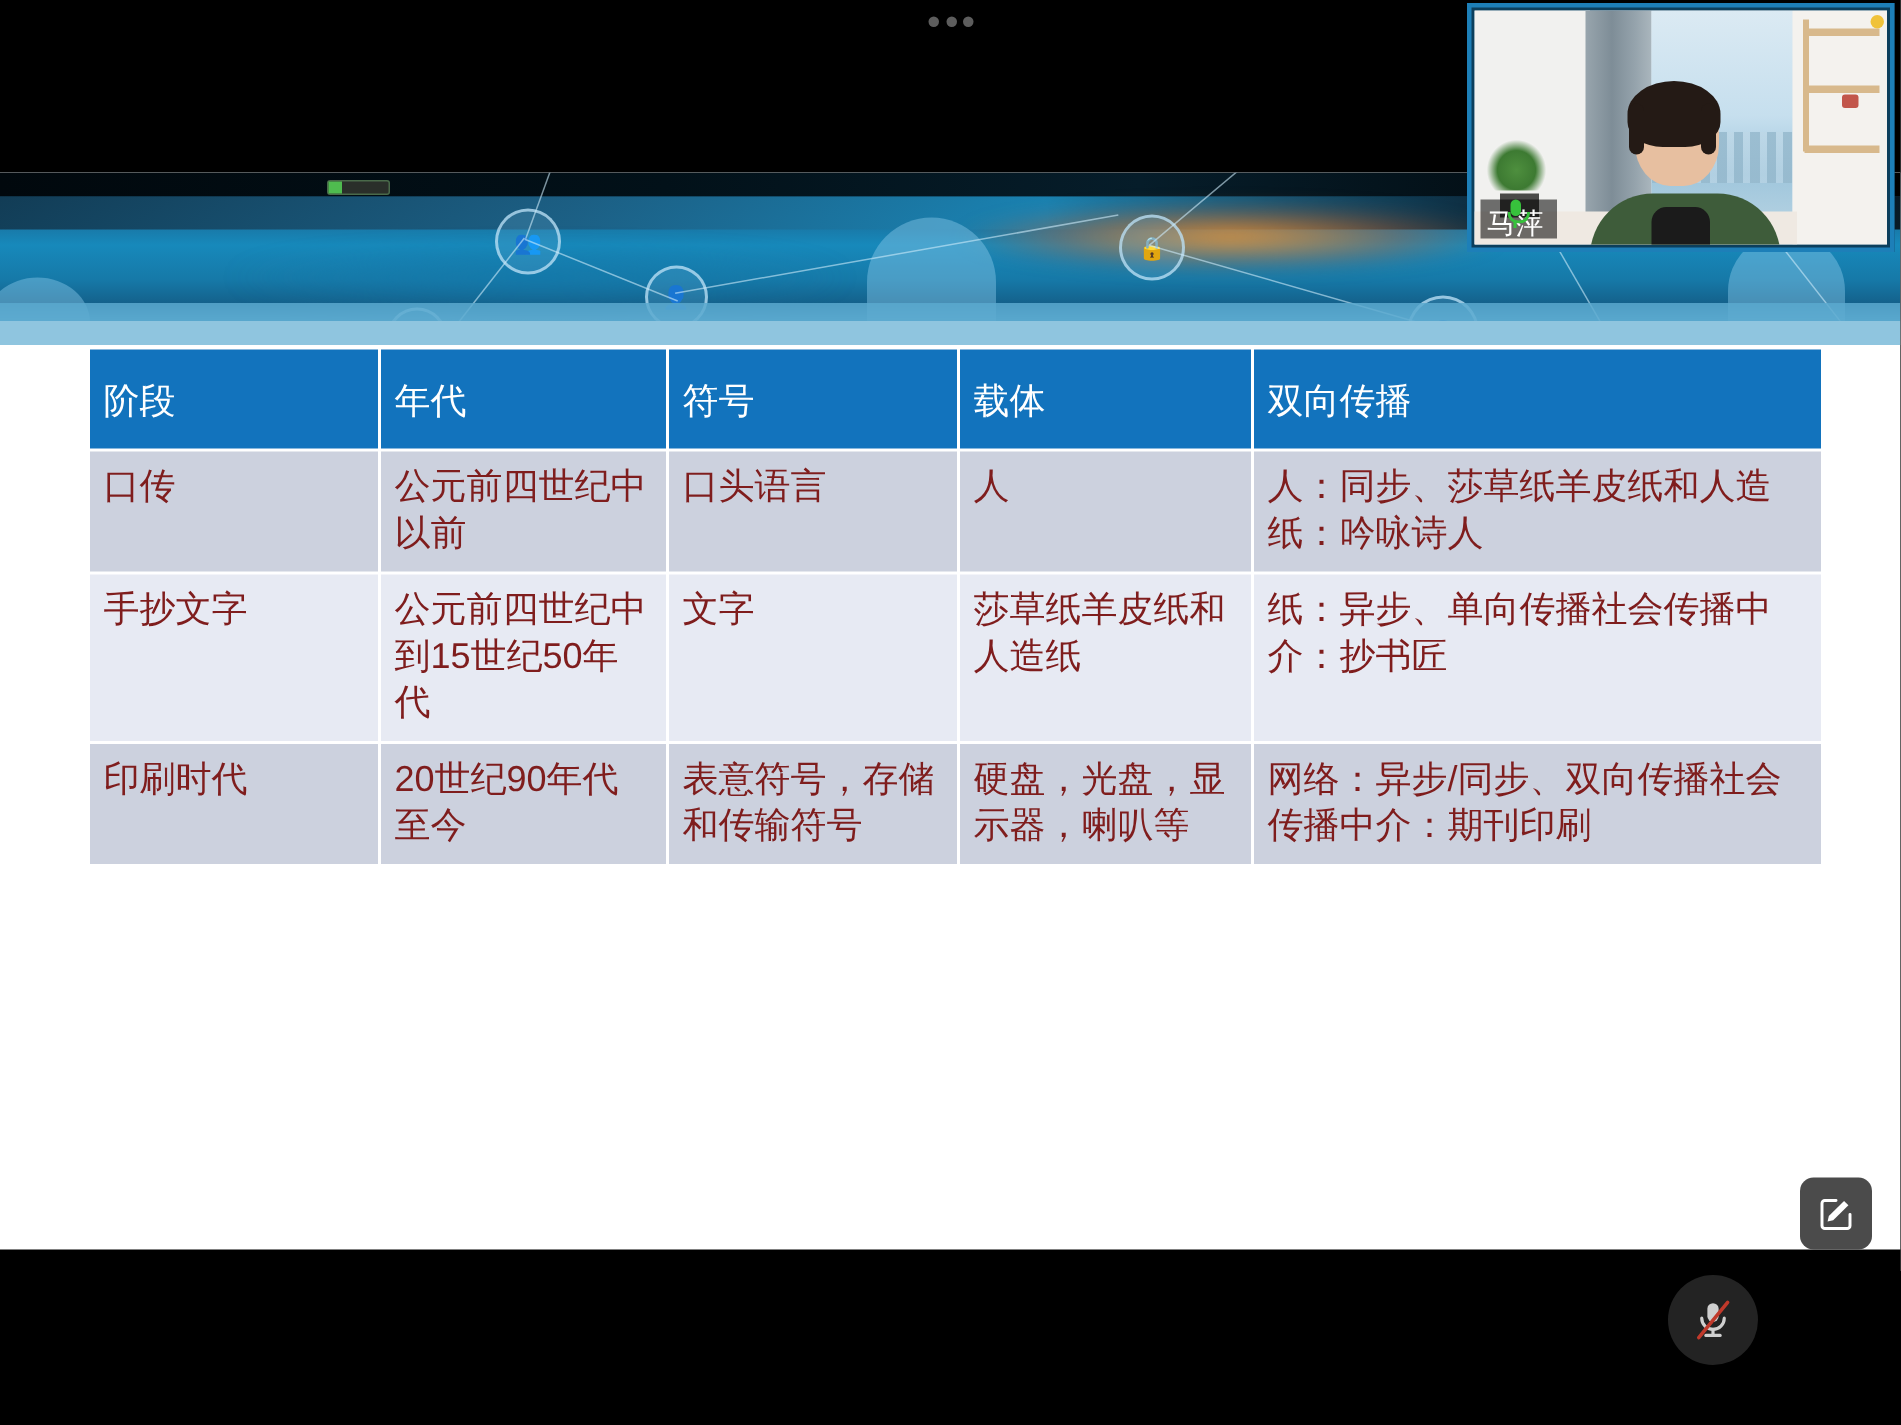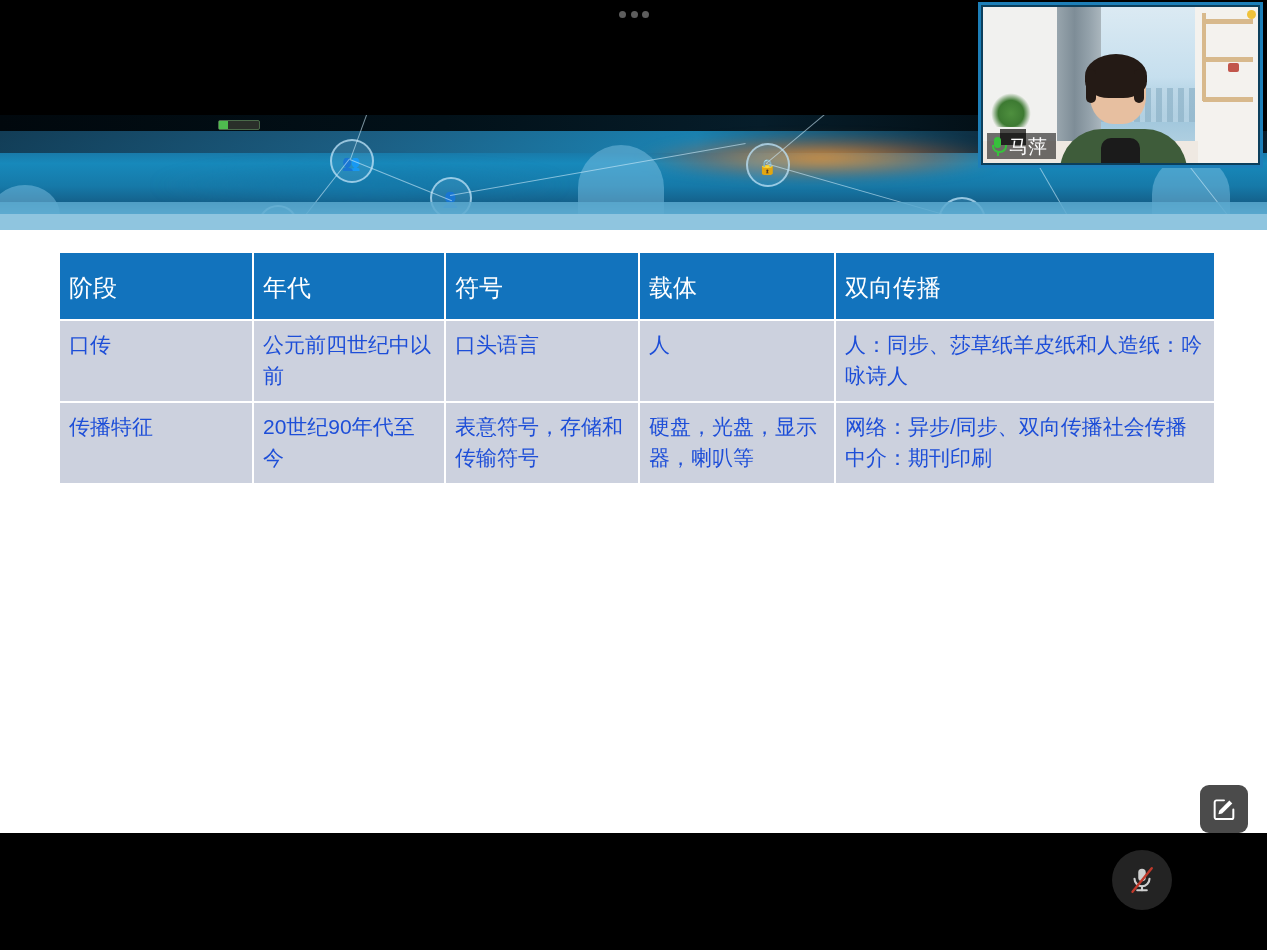--- a/index.html
+++ b/index.html
@@ -34,24 +34,24 @@
         background:rgba(120,190,225,.18);}
   .node .pz{position:absolute;left:50%;top:52%;transform:translate(-50%,-50%);
             color:#bfe4f7;font-size:15px;line-height:1;}
   .line{position:absolute;height:1px;background:rgba(205,235,250,.6);transform-origin:0 0;}
   .bigperson{position:absolute;border-radius:50% 50% 0 0;background:rgba(135,200,232,.45);}
   .pbar{position:absolute;left:218px;top:5px;width:40px;height:8px;border-radius:2px;
         background:#2a2f2a;border:1px solid #4a6a4a;}
   .pbar i{display:block;width:9px;height:100%;background:#4fbb4f;}
 
   
-  #tbl{position:absolute;left:58px;top:136px;width:1150px;border-collapse:separate;
+  #tbl{position:absolute;left:58px;top:116px;width:1150px;border-collapse:separate;
        border-spacing:2px;table-layout:fixed;}
   #tbl th,#tbl td{padding:8px 9px 10px 9px;vertical-align:top;text-align:left;
-                  font-size:21px;line-height:31px;color:#1d4ed8;font-weight:normal;}
+                  font-size:24px;line-height:31px;color:#7f1d1d;font-weight:normal;}
   #tbl thead th{background:#1273bd;color:#ffffff;height:52px;vertical-align:middle;
                 font-size:24px;font-weight:normal;padding-bottom:6px;}
   #tbl tbody tr.odd td{background:#ccd1de;}
   #tbl tbody tr.even td{background:#e7eaf3;}
   #tbl col.c0{width:192px;}#tbl col.c1{width:190px;}#tbl col.c2{width:192px;}
   #tbl col.c3{width:194px;}#tbl col.c4{width:378px;}
 
   
   .smudge{position:absolute;background:rgba(255,255,255,.45);border-radius:50%;filter:blur(3px);}
 
@@ -87,21 +87,21 @@
   .v-hair{position:absolute;left:37%;top:30%;width:62px;height:44px;border-radius:50% 50% 38% 38%;
         background:#241a15;}
   .v-hair2{position:absolute;left:37.5%;top:40%;width:10px;height:34px;border-radius:6px;background:#241a15;}
   .v-hair3{position:absolute;left:55%;top:40%;width:10px;height:34px;border-radius:6px;background:#241a15;}
   .v-body{position:absolute;left:28%;top:78%;width:46%;height:30%;border-radius:42px 42px 0 0;
         background:#3e5c3a;}
   .v-shirt{position:absolute;left:43%;top:84%;width:14%;height:22%;background:#1b1b1b;border-radius:10px 10px 0 0;}
   .v-corner{position:absolute;right:2px;top:3px;width:9px;height:9px;border-radius:50%;background:#f0c23a;}
 
   #name-badge{position:absolute;left:4px;bottom:4px;height:26px;padding:0 9px 0 4px;
-        background:rgba(0,0,0,.55);display:flex;align-items:center;gap:5px;}
+        background:rgba(0,0,0,.55);display:flex;align-items:center;gap:5px;flex-direction:column;}
   #name-badge .mic-on{width:13px;height:19px;position:relative;display:block;}
   #name-badge .mic-on .cap{position:absolute;left:3px;top:0;width:7px;height:11px;border-radius:4px;background:#37c13c;}
   #name-badge .mic-on .arc{position:absolute;left:1px;top:8px;width:11px;height:6px;
         border:2px solid #37c13c;border-top:none;border-radius:0 0 7px 7px;}
   #name-badge .mic-on .stem{position:absolute;left:5.5px;top:14px;width:2px;height:5px;background:#37c13c;}
   #name-badge .nm{color:#fff;font-size:19px;line-height:19px;}
 </style>
 </head>
 <body>
 
@@ -178,22 +178,29 @@
         </tr>
       </thead>
       <tbody>
         <tr class="odd">
           <td>口传</td>
           <td>公元前四世纪中以前</td>
           <td>口头语言</td>
           <td>人</td>
           <td>人：同步、莎草纸羊皮纸和人造纸：吟咏诗人</td>
         </tr>
+        <tr class="even">
+          <td>手抄文字</td>
+          <td>公元前四世纪中到15世纪50年代</td>
+          <td>文字</td>
+          <td>莎草纸羊皮纸和人造纸</td>
+          <td>纸：异步、单向传播社会传播中介：抄书匠</td>
+        </tr>
         <tr class="odd">
-          <td>传播特征</td>
+          <td>印刷时代</td>
           <td>20世纪90年代至今</td>
           <td>表意符号，存储和传输符号</td>
           <td>硬盘，光盘，显示器，喇叭等</td>
           <td>网络：异步/同步、双向传播社会传播中介：期刊印刷</td>
         </tr>
       </tbody>
     </table>
 
   </div>
 

